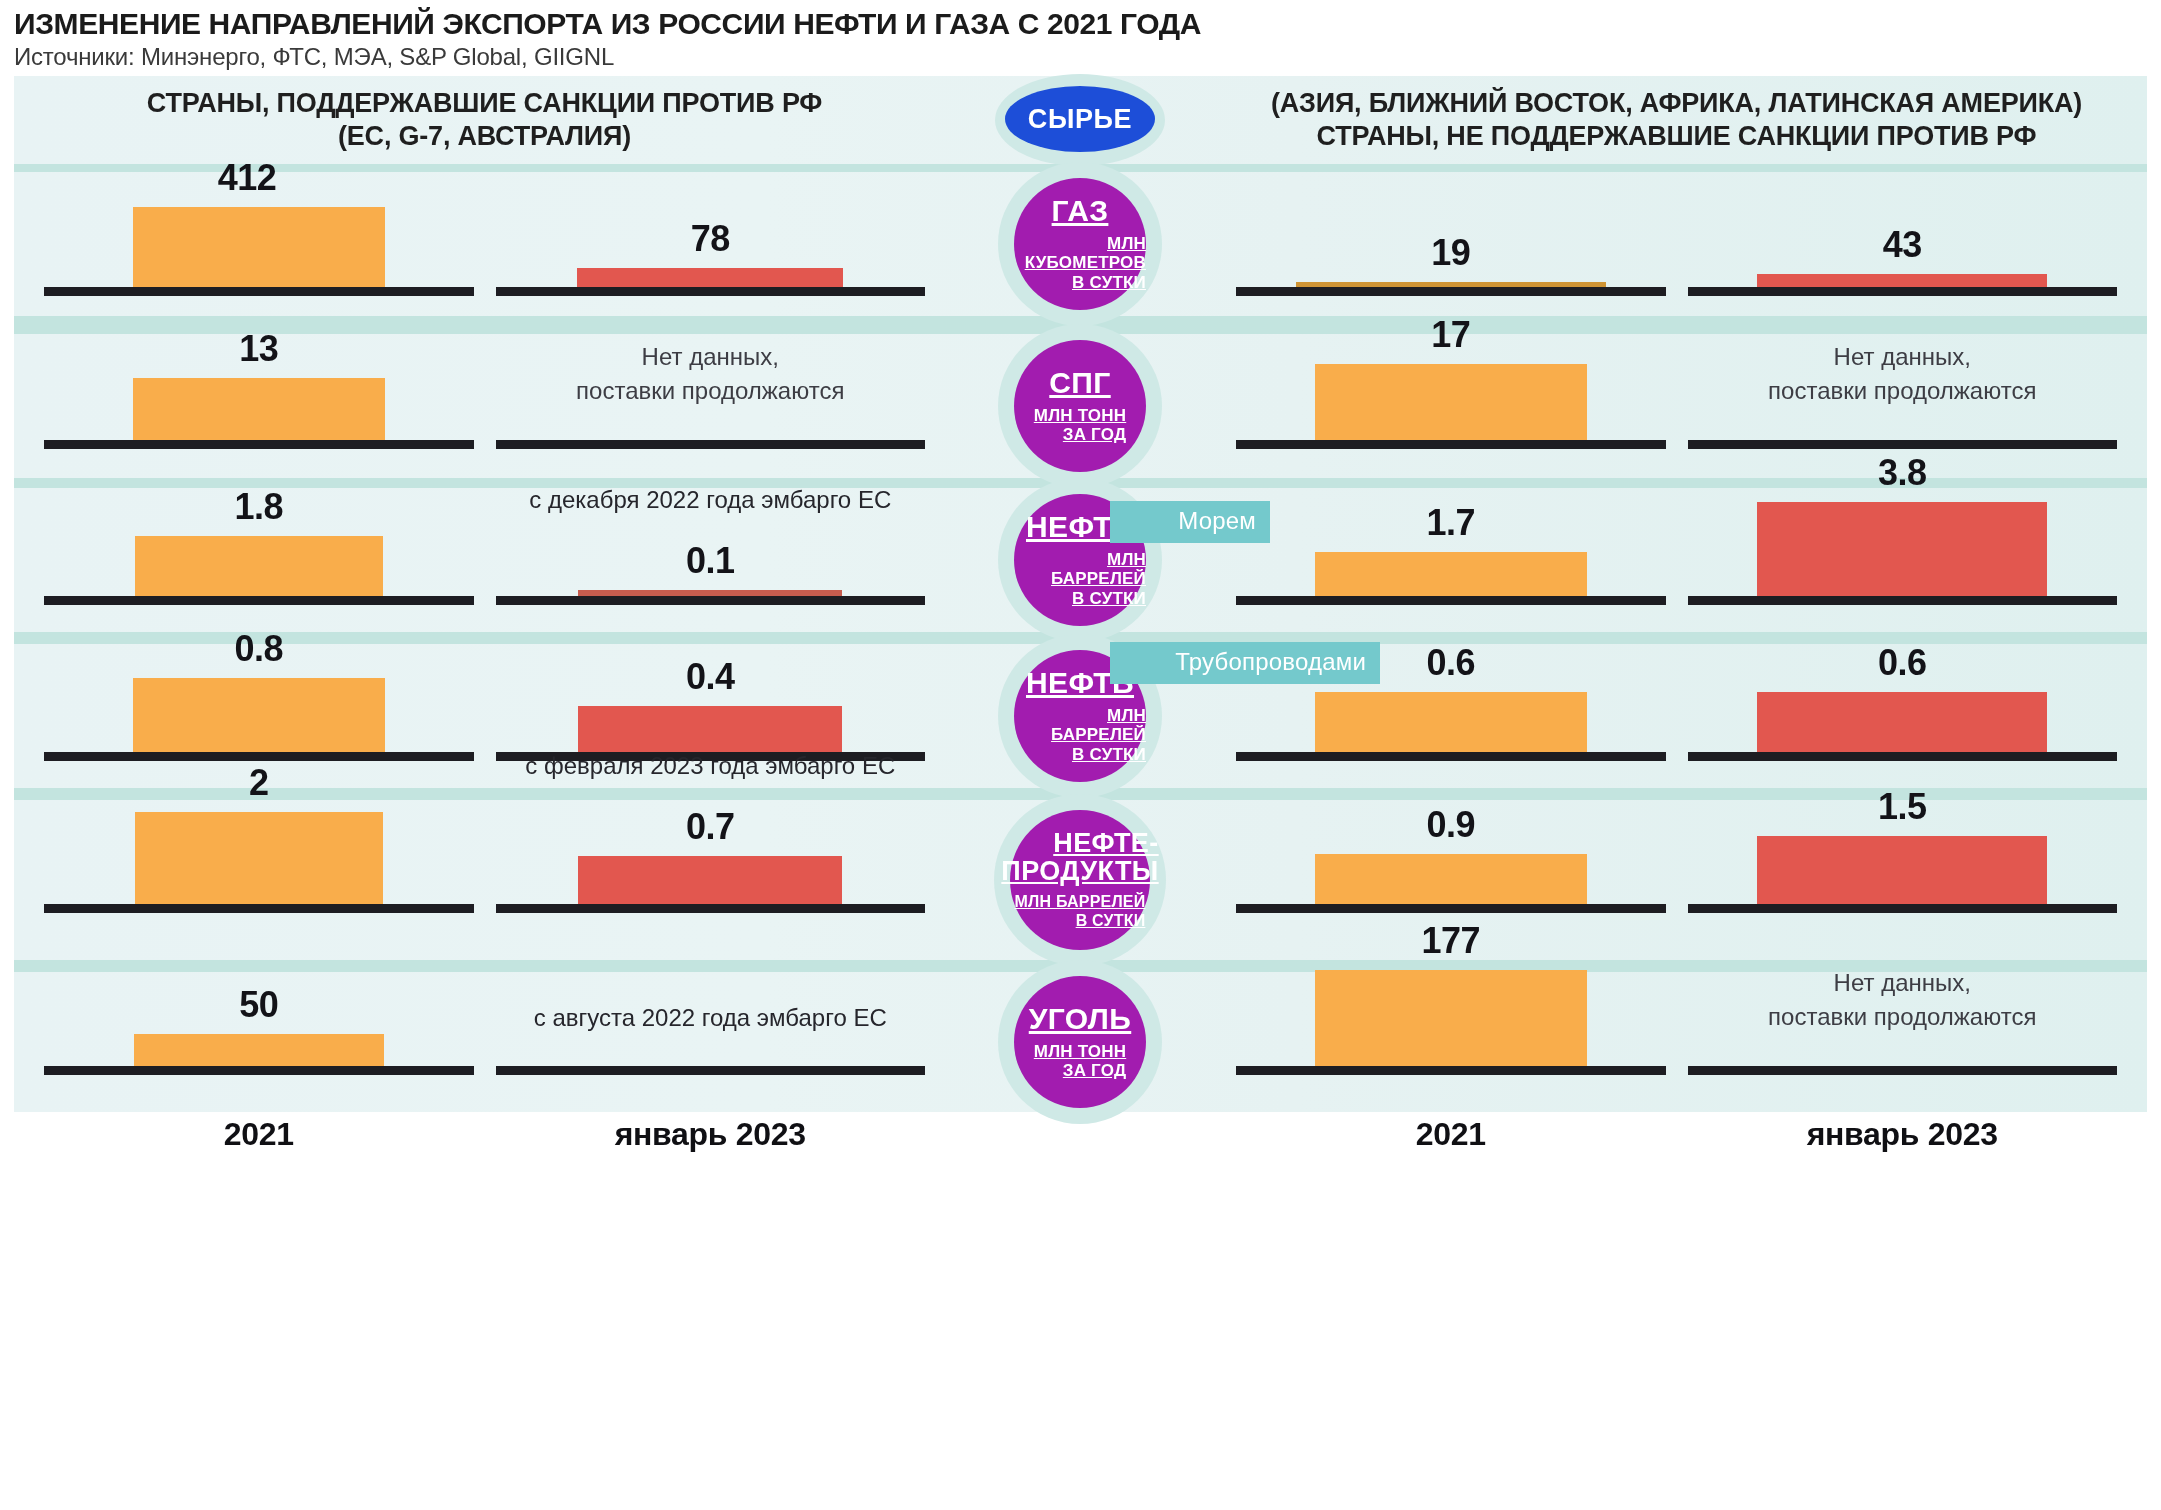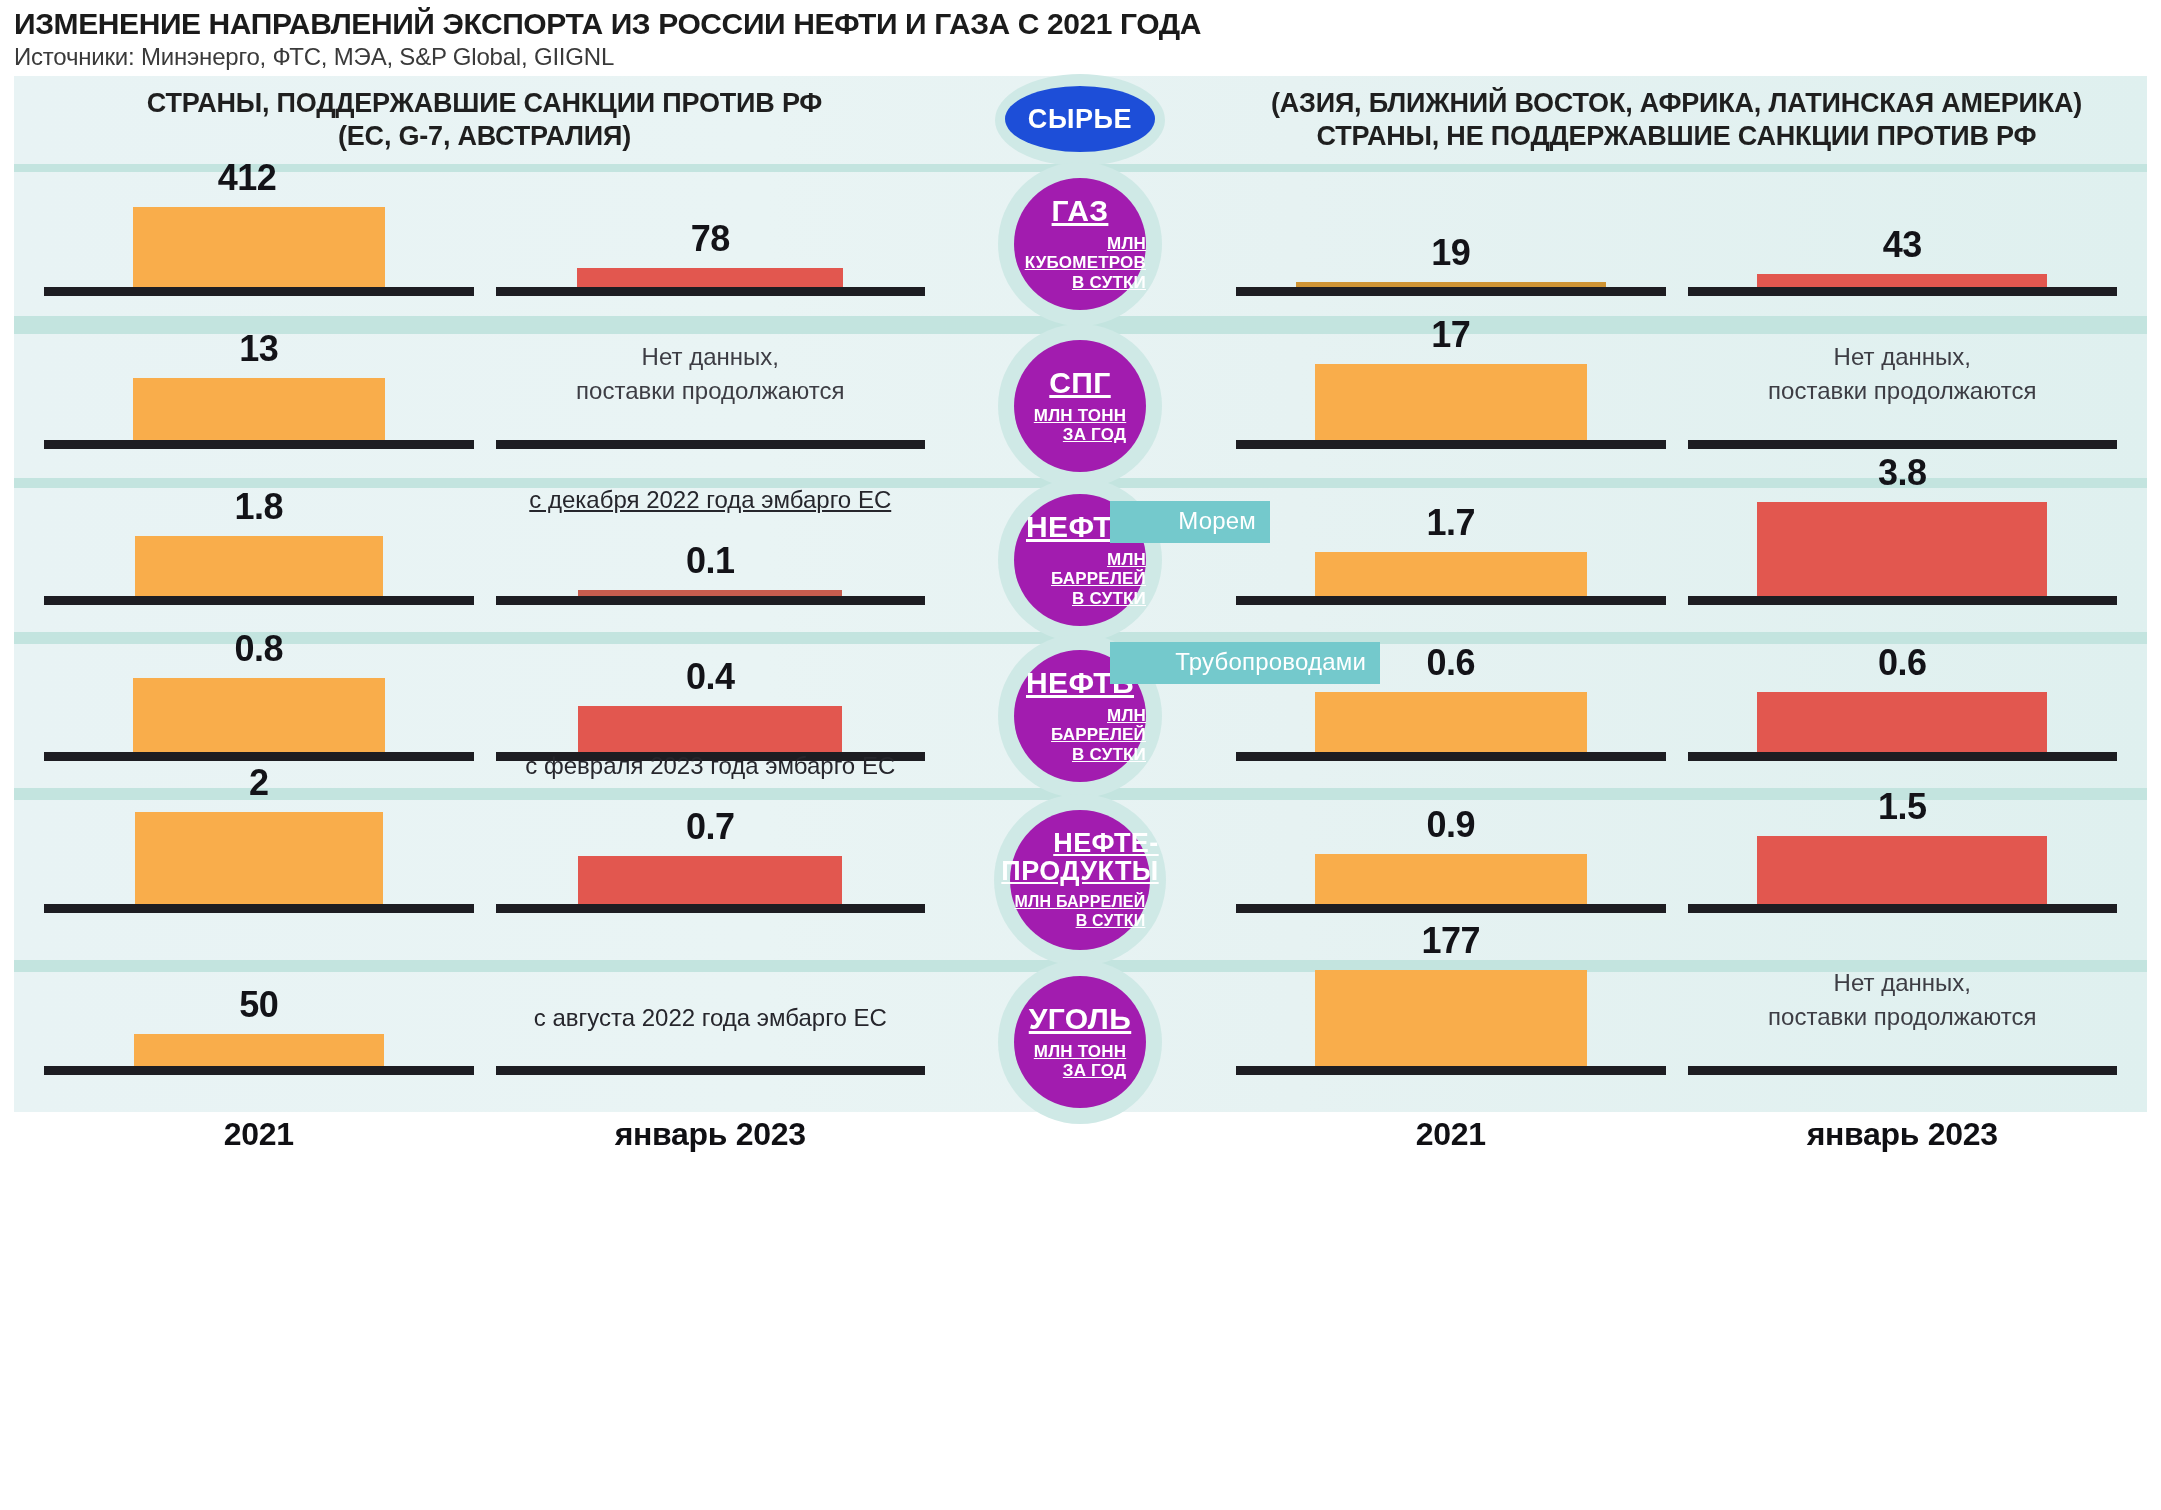--- a/index.html
+++ b/index.html
@@ -237,21 +237,21 @@
       <div class="nodata" style="position:absolute;left:1902.25px;transform:translateX(-50%);top:340px;">
         <div>Нет данных,</div>
         <div>поставки продолжаются</div>
       </div>
       <div style="position:absolute;left:44px;top:596px;width:429.5px;height:9px;background:#1d1d22;"></div>
       <div class="bar orange" style="position:absolute;left:258.75px;transform:translateX(-50%);top:536px;width:248px;height:60px;"></div>
       <div class="barval" style="position:absolute;left:258.75px;transform:translateX(-50%);top:486px;">1.8</div>
       <div style="position:absolute;left:495.5px;top:596px;width:429.5px;height:9px;background:#1d1d22;"></div>
       <div class="bar red-thin" style="position:absolute;left:710.25px;transform:translateX(-50%);top:590px;width:264px;height:6px;"></div>
       <div class="barval" style="position:absolute;left:710.25px;transform:translateX(-50%);top:540px;">0.1</div>
-      <div class="embargo" style="position:absolute;left:710.25px;transform:translateX(-50%);top:486px;text-decoration:underline;">
+      <div class="embargo" style="position:absolute;left:710.25px;transform:translateX(-50%);top:486px;">
         <div>с декабря 2022 года эмбарго ЕС</div>
       </div>
       <div style="position:absolute;left:1236px;top:596px;width:429.5px;height:9px;background:#1d1d22;"></div>
       <div class="bar orange" style="position:absolute;left:1450.75px;transform:translateX(-50%);top:552px;width:272px;height:44px;"></div>
       <div class="barval" style="position:absolute;left:1450.75px;transform:translateX(-50%);top:502px;">1.7</div>
       <div style="position:absolute;left:1687.5px;top:596px;width:429.5px;height:9px;background:#1d1d22;"></div>
       <div class="bar red" style="position:absolute;left:1902.25px;transform:translateX(-50%);top:502px;width:290px;height:94px;"></div>
       <div class="barval" style="position:absolute;left:1902.25px;transform:translateX(-50%);top:452px;">3.8</div>
       <div style="position:absolute;left:44px;top:752px;width:429.5px;height:9px;background:#1d1d22;"></div>
       <div class="bar orange" style="position:absolute;left:258.75px;transform:translateX(-50%);top:678px;width:252px;height:74px;"></div>

